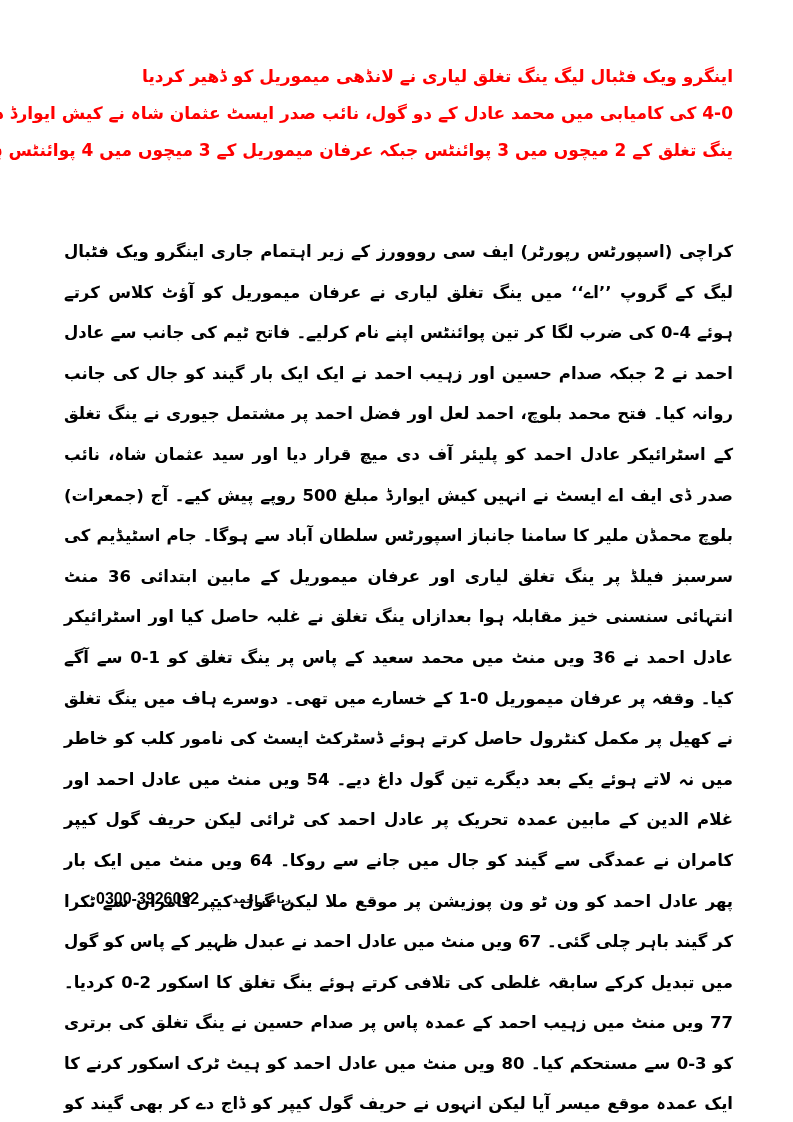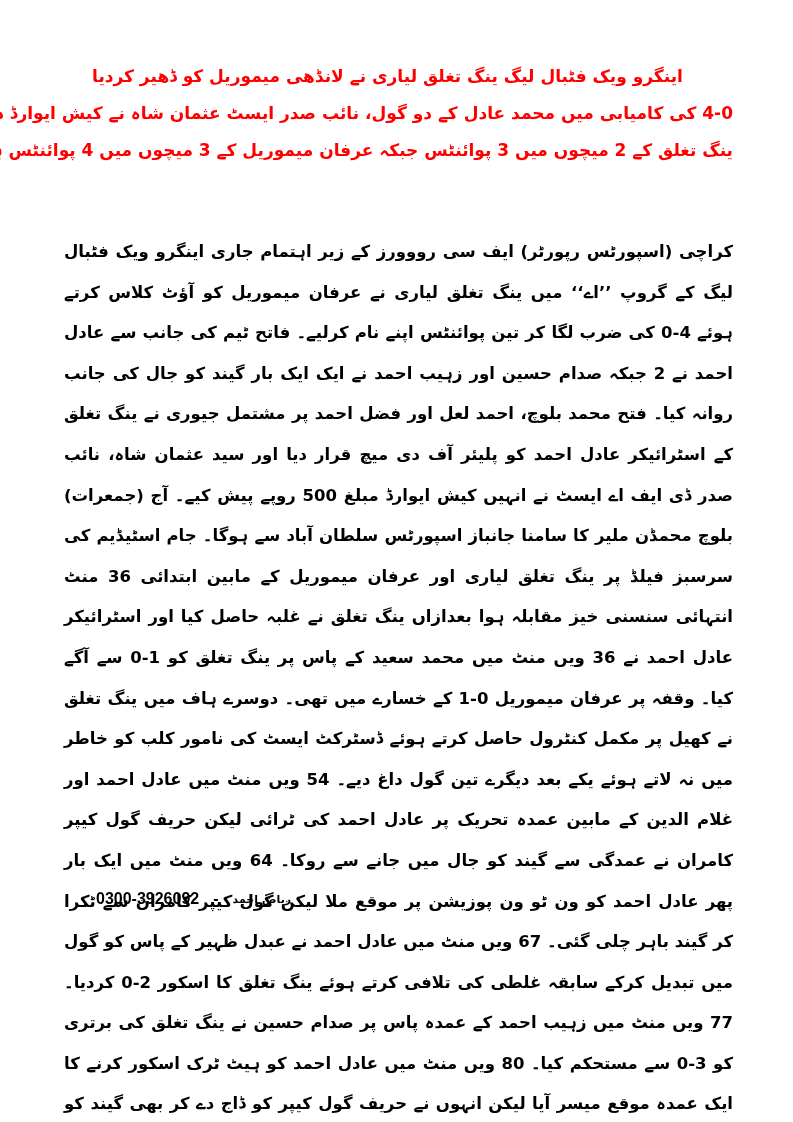--- a/index.html
+++ b/index.html
@@ -1,19 +1,19 @@
 <!DOCTYPE html>
 <html><head>
   <meta charset="utf-8">
   <style>
     html, body { margin: 0; padding: 0; background: #ffffff; }
     body { width: 793px; height: 1122px; position: relative; overflow: hidden;
            font-family: "DejaVu Sans", sans-serif; color: #000; }
-    .headlines { position: absolute; top: 58px; left: 92px; right: 60px;
-                 direction: rtl; text-align: left; }
+    .headlines { position: absolute; top: 58px; left: 100px; right: 60px;
+                 direction: rtl; text-align: right; }
     .headline { color: #ff0000; font-weight: bold; font-size: 17px; line-height: 37px;
                 white-space: nowrap; }
     .body { position: absolute; top: 232px; left: 64px; right: 60px;
             direction: rtl; text-align: justify; text-align-last: right; }
     .para { font-size: 16.5px; line-height: 40.6px; font-weight: bold; margin: 0;
             font-family: "DejaVu Sans", sans-serif; }
     .footer { position: absolute; top: 890px; left: 96px; direction: ltr;
               display: flex; align-items: center; gap: 14px; }
     .phone { font-family: "Liberation Sans", sans-serif; font-weight: bold; font-size: 16px; }
     .sep { font-family: "Liberation Sans", sans-serif; font-weight: bold; font-size: 16px; }

